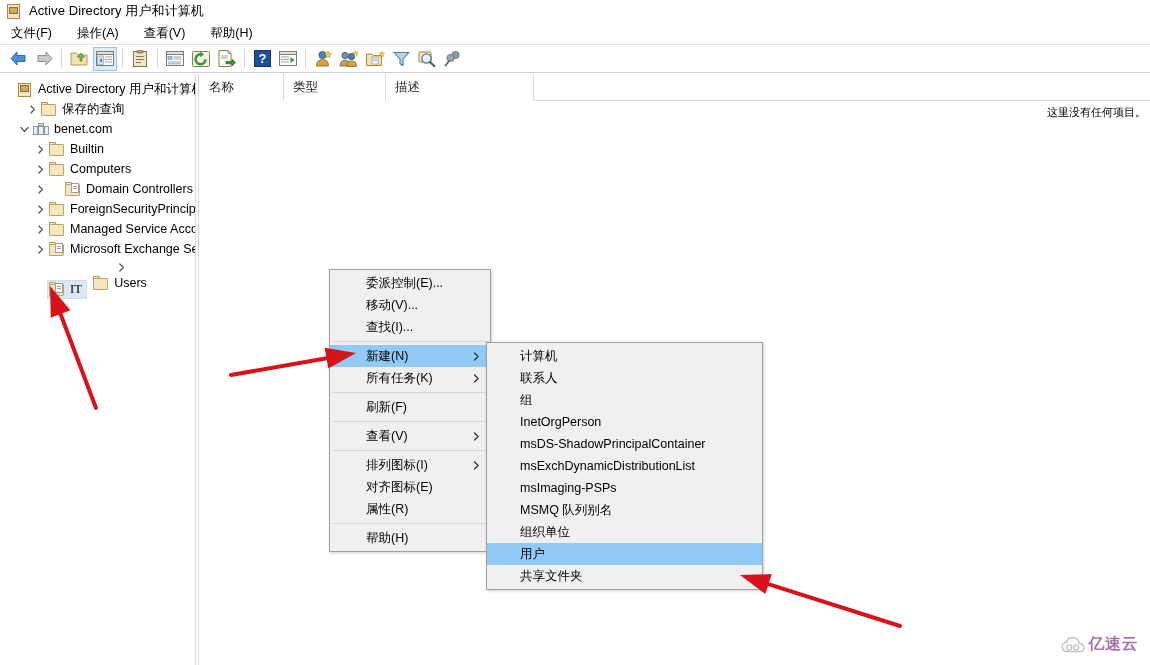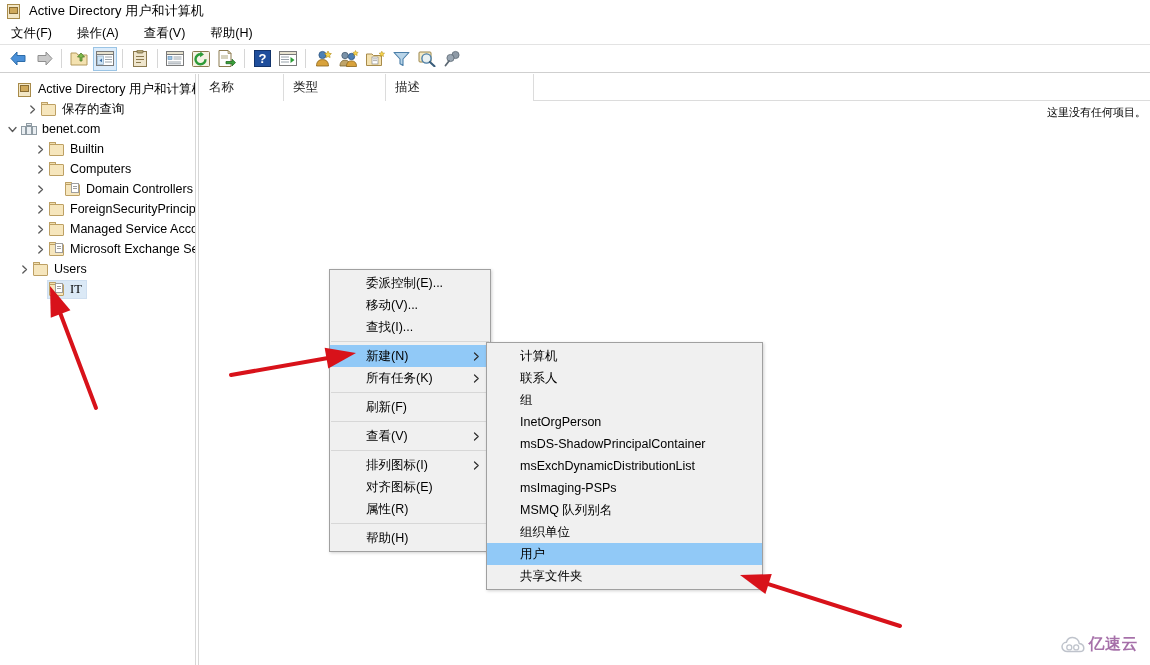--- a/index.html
+++ b/index.html
@@ -531,21 +531,21 @@
             </svg>
           </span>
           <span class="label-box">
             <span class="node-ico ico-folder">
               <span class="tab"></span>
               <span class="back"></span>
             </span>
             <span class="node-text">保存的查询</span>
           </span>
         </div>
-        <div class="tree-node" style="padding-left: 4px;">
+        <div class="tree-node" style="padding-left: 16px;">
           <span class="chev">
             <svg width="9" height="9" viewBox="0 0 9 9">
               <path d="M1 2.5 L4.5 6.5 L8 2.5" fill="none" stroke="#5a5a5a" stroke-width="1.3" stroke-linecap="round" stroke-linejoin="round"></path>
             </svg>
           </span>
           <span class="label-box">
             <span class="node-ico ico-domain">
               <span class="b1"></span>
               <span class="b2"></span>
               <span class="b3"></span>
@@ -637,21 +637,21 @@
             <span class="node-ico ico-folder ico-ou">
               <span class="tab"></span>
               <span class="back"></span>
               <span class="page"></span>
               <span class="l1"></span>
               <span class="l2"></span>
             </span>
             <span class="node-text">Microsoft Exchange Security Groups</span>
           </span>
         </div>
-        <div class="tree-node" style="padding-left: 16px;">
+        <div class="tree-node" style="padding-left: 48px; flex-direction: column;">
           <span class="chev">
             <svg width="9" height="9" viewBox="0 0 9 9">
               <path d="M2.8 1 L6.5 4.5 L2.8 8" fill="none" stroke="#5a5a5a" stroke-width="1.3" stroke-linecap="round" stroke-linejoin="round"></path>
             </svg>
           </span>
           <span class="label-box">
             <span class="node-ico ico-folder">
               <span class="tab"></span>
               <span class="back"></span>
             </span>

